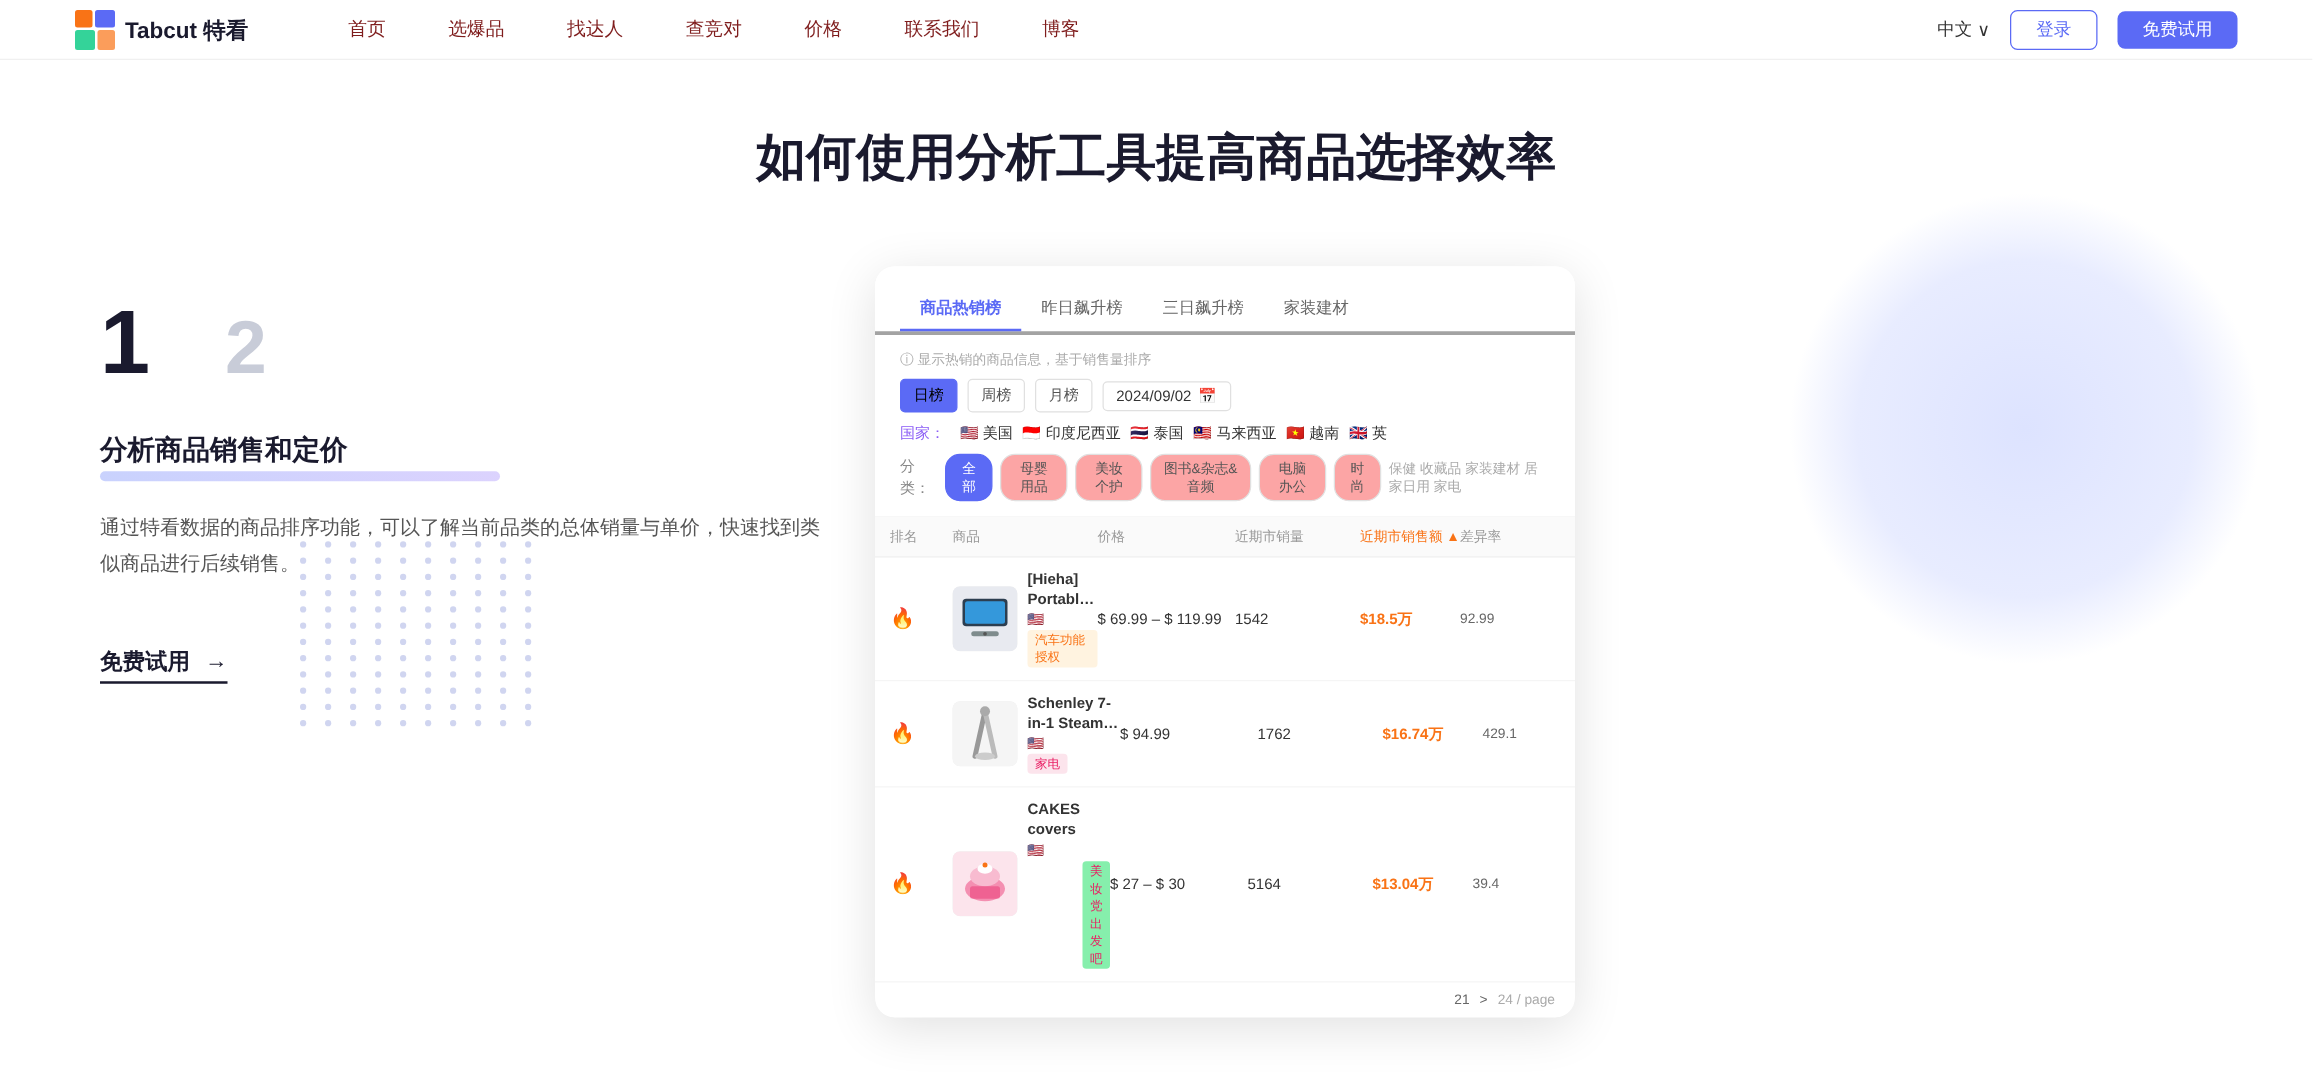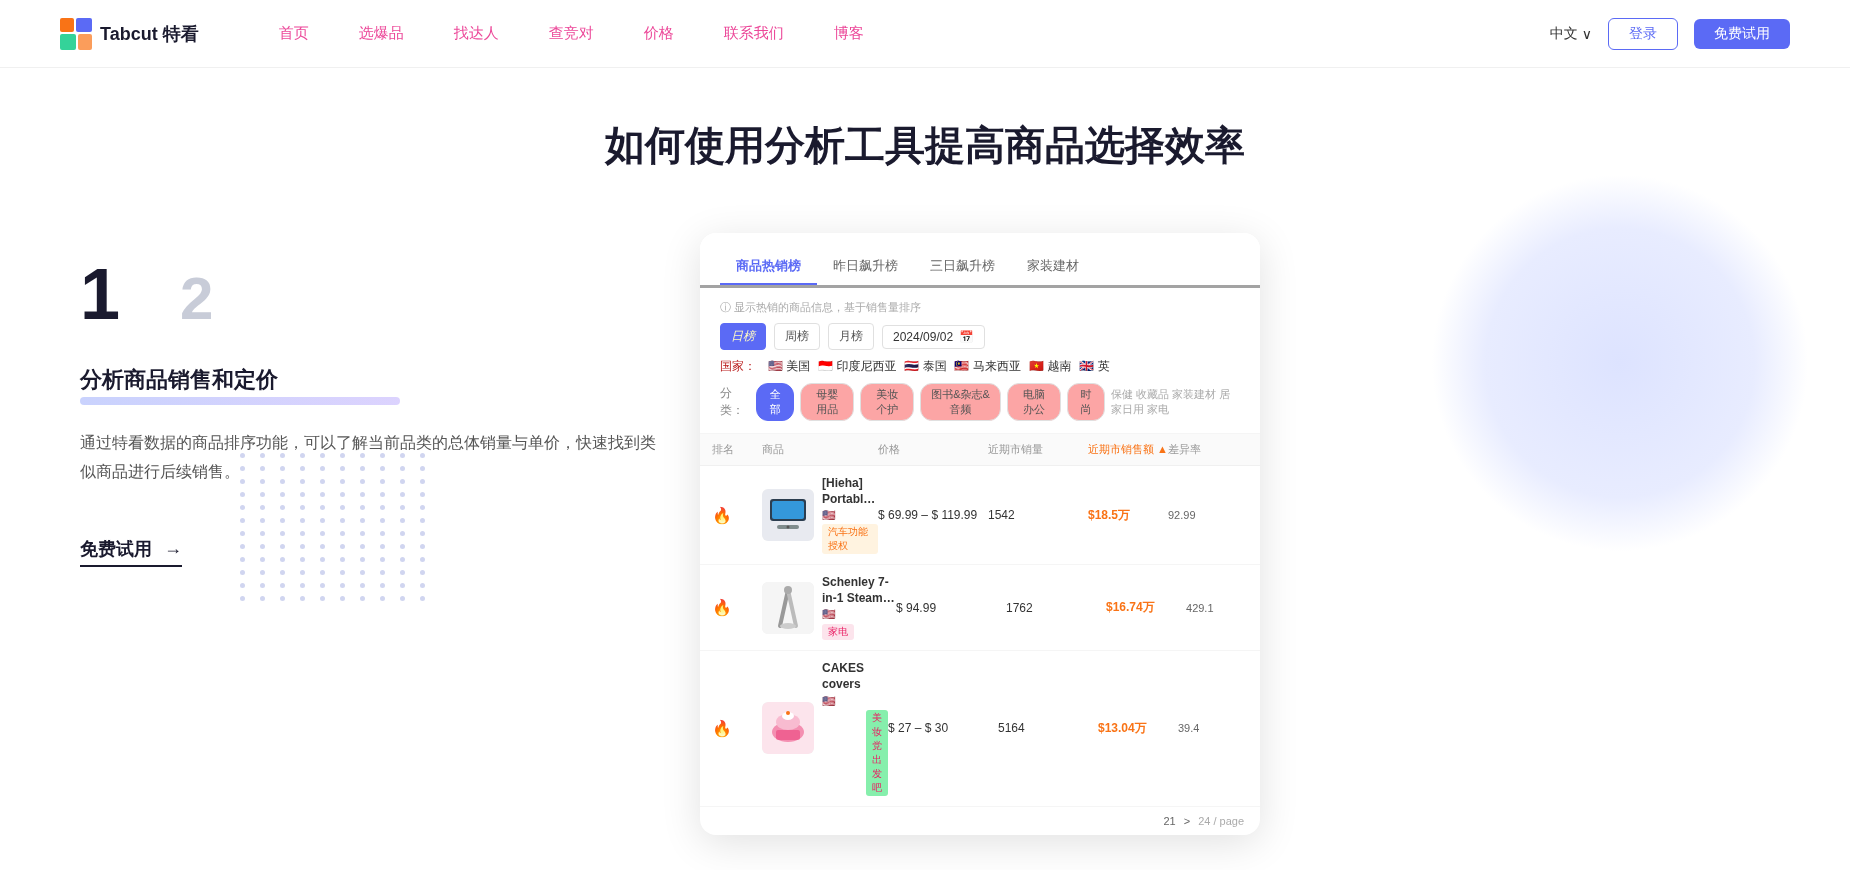--- a/index.html
+++ b/index.html
@@ -9,21 +9,21 @@
       width: 1850px;
       min-height: 870px;
       overflow-x: hidden;
     }
 
     
     .navbar {
       display: flex;
       align-items: center;
       padding: 0 60px;
-      height: 68px;
+      height: 48px;
       border-bottom: 1px solid #f0f0f0;
       background: #fff;
       position: relative;
       z-index: 10;
     }
     .logo-area {
       display: flex;
       align-items: center;
       gap: 8px;
       margin-right: 80px;
@@ -37,21 +37,21 @@
       font-weight: 600;
       color: #1a1a2e;
     }
     .nav-links {
       display: flex;
       gap: 50px;
       flex: 1;
     }
     .nav-link {
       font-size: 15px;
-      color: #ec4899;
+      color: #7f1d1d;
       cursor: pointer;
       text-decoration: none;
     }
     .nav-right {
       display: flex;
       align-items: center;
       gap: 16px;
     }
     .lang-selector {
       font-size: 14px;
@@ -229,43 +229,42 @@
       padding: 4px 10px;
       border-radius: 4px;
       font-size: 12px;
       cursor: pointer;
       border: 1px solid #e0e0e0;
       background: #fff;
       color: #555;
     }
     .btn-period.active {
       background: #5b6af5;
-      color: #fef9c3;
+      color: #000000;
       border-color: #5b6af5;
-      font-style: italic;
     }
     .date-input {
       padding: 4px 10px;
       border: 1px solid #e0e0e0;
       border-radius: 4px;
       font-size: 12px;
       color: #333;
       display: flex;
       align-items: center;
       gap: 6px;
     }
     .country-row {
       display: flex;
       align-items: center;
       gap: 8px;
       margin-bottom: 8px;
     }
     .country-label {
       font-size: 12px;
-      color: #b91c1c;
+      color: #8b5cf6;
       margin-right: 4px;
     }
     .country-flag {
       font-size: 12px;
       color: #333;
       display: flex;
       align-items: center;
       gap: 4px;
       cursor: pointer;
     }

